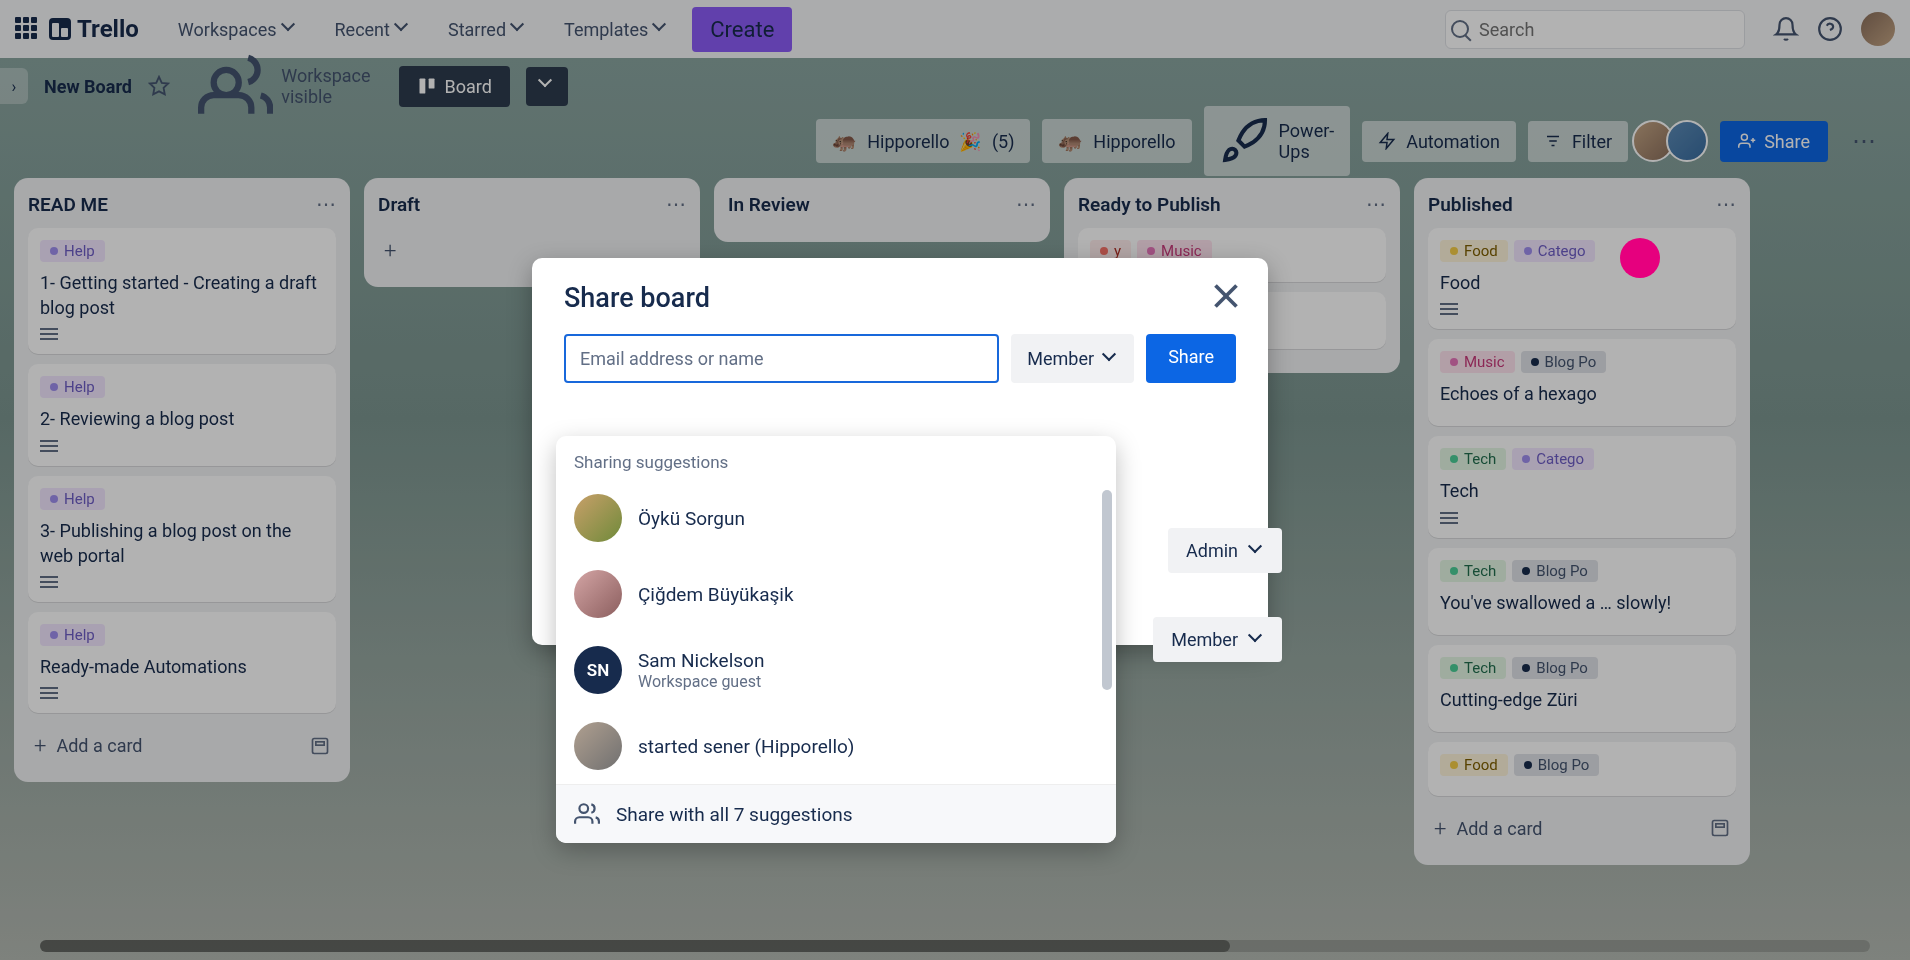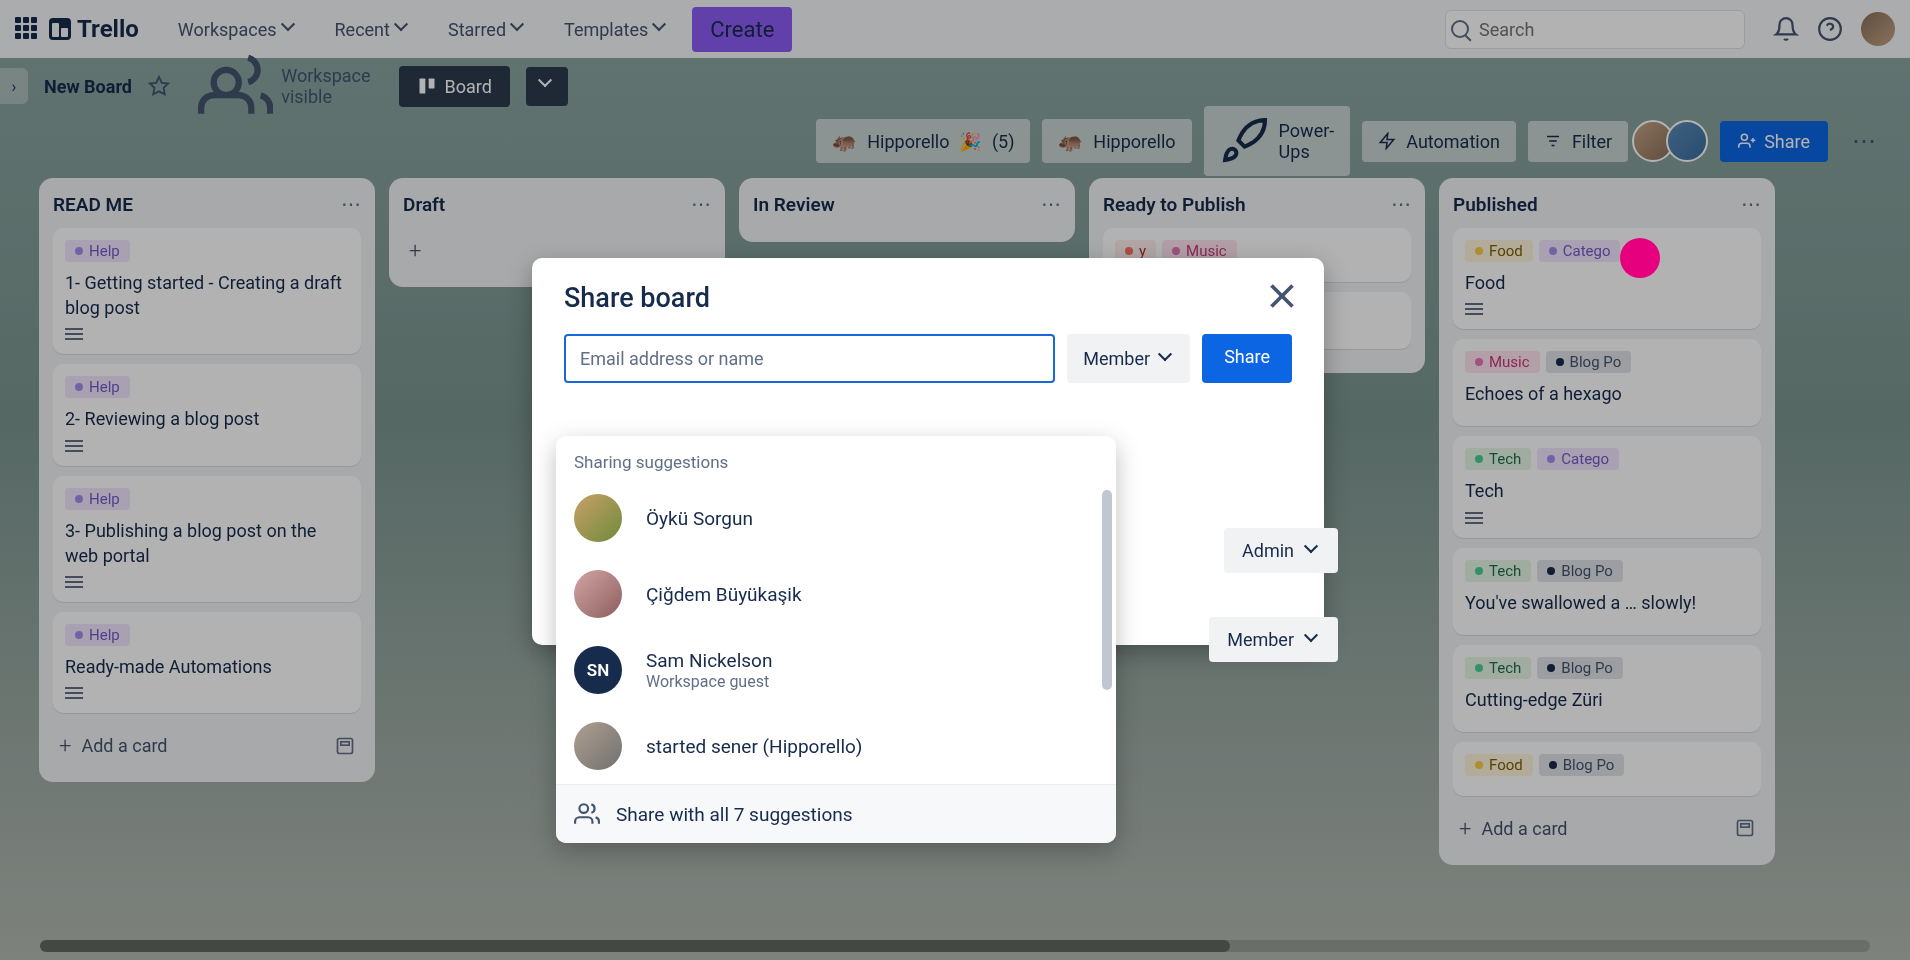--- a/index.html
+++ b/index.html
@@ -40,21 +40,21 @@
 .tool-btn { display:flex; align-items:center; gap:10px; background:rgba(255,255,255,0.55); padding: 10px 16px; border-radius:4px; font-size:18px; color:#172b4d; cursor:pointer; }
 .member-stack { display:flex; }
 .member-stack .mem { width:42px; height:42px; border-radius:50%; border:2px solid #fff; margin-left:-8px; }
 .mem1 { background:linear-gradient(135deg,#c4a584,#8b6f5c); }
 .mem2 { background:linear-gradient(135deg,#5c8bb6,#3a6da0); }
 .share-btn { display:flex; align-items:center; gap:8px; background:#0c66e4; color:#fff; padding: 10px 18px; border-radius:4px; font-size:18px; cursor:pointer; }
 .menu-btn { font-size:24px; color:#44546f; padding:8px 12px; cursor:pointer; }
 
 
 .board-bg { position: absolute; top: 58px; left:0; right:0; bottom:0; background: linear-gradient(180deg, #8aa5a0 0%, #7c9690 40%, #b5bab3 100%); z-index:-1; }
-.board { display:flex; gap:14px; padding: 10px 39px; align-items:flex-start; overflow:hidden; }
+.board { display:flex; gap:14px; padding: 10px 14px; align-items:flex-start; overflow:hidden; }
 .list { background:#f1f2f4; border-radius:14px; width: 336px; padding: 14px; flex-shrink:0; }
 .list-header { display:flex; justify-content:space-between; align-items:center; margin-bottom:12px; }
 .list-title { font-size:19px; font-weight:600; color:#172b4d; }
 .list-menu { font-size:20px; color:#626f86; cursor:pointer; }
 .card { background:#fff; border-radius:10px; padding: 12px; margin-bottom:10px; box-shadow:0 1px 0 rgba(0,0,0,0.1); cursor:pointer; }
 .card-labels { display:flex; gap:6px; margin-bottom:8px; flex-wrap:wrap; }
 .label { display:inline-flex; align-items:center; gap:6px; padding: 2px 10px; border-radius:4px; font-size:15px; }
 .label-dot { width:8px; height:8px; border-radius:50%; }
 .label-purple { background:#f3e7ff; color:#6e5dc6; } .label-purple .label-dot { background:#9f8fef; }
 .label-pink { background:#ffe4f0; color:#c9397a; } .label-pink .label-dot { background:#e774bb; }
@@ -65,37 +65,37 @@
 .card-title { font-size:18px; color:#172b4d; line-height:1.4; margin-bottom:8px; }
 .card-icons { display:flex; gap:10px; color:#626f86; }
 .desc-icon { display:inline-block; width:18px; height:14px; }
 .desc-icon::before { content:''; display:block; width:18px; height:2px; background:currentColor; box-shadow: 0 5px 0 currentColor, 0 10px 0 currentColor; }
 .add-card { display:flex; align-items:center; gap:10px; padding:10px 6px; color:#44546f; font-size:18px; cursor:pointer; border-radius:8px; }
 .plus-icon { font-size:22px; font-weight:300; }
 .template-icon { margin-left:auto; width:20px; height:20px; color:#626f86; cursor:pointer; }
 
 
 .overlay { position:absolute; inset:0; top:0; background:rgba(0,0,0,0.3); }
-.modal { position:absolute; left: 532px; top: 258px; width: 792px; background:#fff; border-radius:10px; padding: 24px 32px 24px; box-shadow: 0 8px 24px rgba(0,0,0,0.3); }
+.modal { position:absolute; left: 532px; top: 258px; width: 736px; background:#fff; border-radius:10px; padding: 24px 32px 24px; box-shadow: 0 8px 24px rgba(0,0,0,0.3); }
 .modal-title { font-size:27px; font-weight:500; color:#172b4d; margin-bottom: 20px; }
 .close-btn { position:absolute; right:24px; top:20px; font-size:26px; color:#44546f; cursor:pointer; width:36px; height:36px; display:flex; align-items:center; justify-content:center; border-radius:4px; }
 .share-row { display:flex; gap:12px; margin-bottom: 18px; }
 .email-input { flex:1; border:2px solid #1868db; border-radius:4px; padding: 12px 14px; font-size:18px; color:#172b4d; outline:none; }
 .email-input::placeholder { color:#626f86; }
 .role-select { display:flex; align-items:center; gap:10px; background:#f1f2f4; padding: 12px 16px; border-radius:4px; font-size:18px; color:#172b4d; cursor:pointer; }
 .share-action { background:#0c66e4; color:#fff; padding: 12px 22px; border-radius:4px; font-size:18px; cursor:pointer; }
 .right-roles { position:absolute; right:-14px; top:270px; display:flex; flex-direction:column; gap:44px; align-items:flex-end; }
 .role-chip { display:flex; align-items:center; gap:12px; background:#f1f2f4; padding:12px 18px; border-radius:4px; font-size:18px; color:#172b4d; cursor:pointer; }
 .dot-highlight { position:absolute; width:40px; height:40px; background:#e6007e; border-radius:50%; left:1088px; top:-20px; z-index:10; }
 
 
 .suggestions { position:absolute; left:556px; top:436px; width:560px; background:#fff; border-radius:10px; box-shadow:0 8px 24px rgba(0,0,0,0.25); overflow:hidden; }
 .sugg-header { padding: 16px 18px 8px; font-size:17px; color:#626f86; }
 .sugg-list { max-height: 340px; overflow:hidden; position:relative; }
-.sugg-item { display:flex; align-items:center; gap:24px; padding: 14px 18px; cursor:pointer; }
+.sugg-item { display:flex; align-items:center; gap:16px; padding: 14px 18px; cursor:pointer; }
 .sugg-avatar { width:48px; height:48px; border-radius:50%; flex-shrink:0; display:flex; align-items:center; justify-content:center; color:#fff; font-weight:600; font-size:17px; }
 .sugg-name { font-size:19px; color:#172b4d; }
 .sugg-sub { font-size:16px; color:#626f86; }
 .sugg-scrollbar { position:absolute; right:4px; top:10px; width:10px; height:200px; background:#c1c7d0; border-radius:5px; }
 .sugg-footer { display:flex; align-items:center; gap:16px; padding: 16px 18px; background:#f7f8fa; cursor:pointer; font-size:19px; color:#172b4d; border-top:1px solid #eee; }
 .group-icon { width:26px; height:26px; color:#44546f; }
 
 .hscroll { position:absolute; bottom:8px; left:40px; right:40px; height:12px; background:rgba(0,0,0,0.15); border-radius:6px; }
 .hscroll-thumb { height:100%; width:65%; background:rgba(0,0,0,0.35); border-radius:6px; }
 

